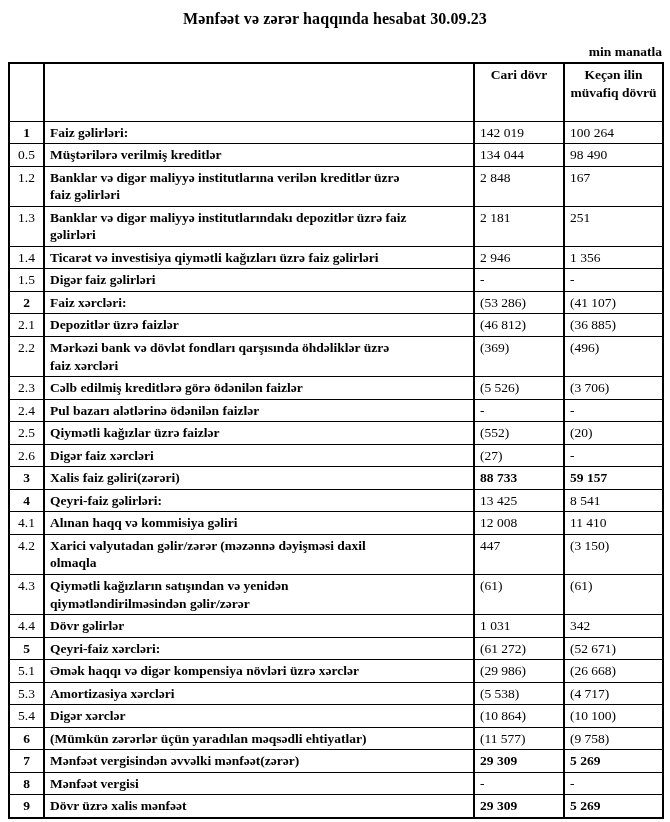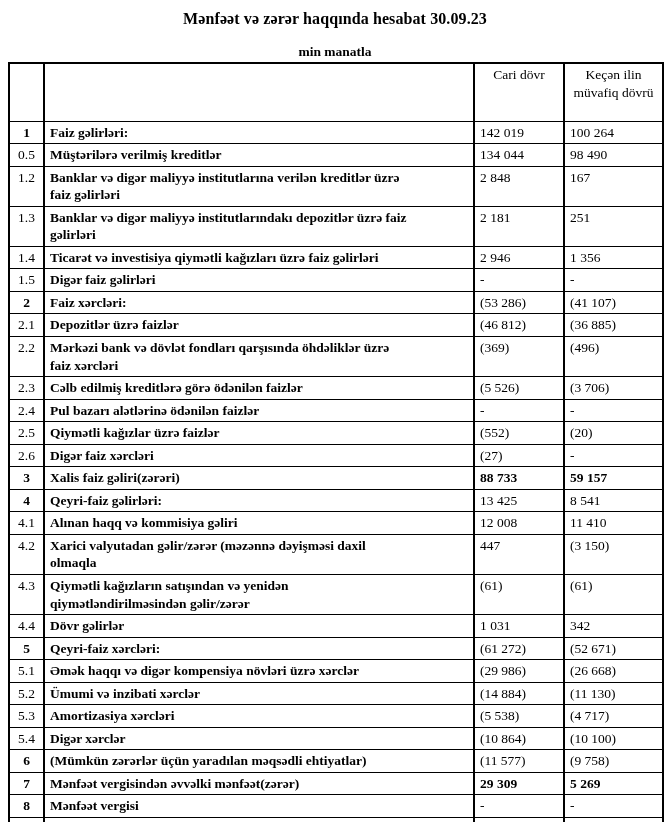--- a/index.html
+++ b/index.html
@@ -20,42 +20,42 @@
   .report-title {
     font-size: 16px;
     font-weight: bold;
     text-align: center;
     margin: 4px 0 0 0;
     letter-spacing: 0.1px;
   }
   .unit-note {
     font-size: 13.5px;
     font-weight: bold;
-    text-align: center;
+    text-align: right;
     margin: 16px 0 2px 0;
   }
   table.pl-table {
     border-collapse: collapse;
     width: 654px;
     table-layout: fixed;
     border: 2px solid #000;
   }
   table.pl-table th,
   table.pl-table td {
     border: solid #000;
     border-width: 1px 2px;
     font-size: 13.5px;
     line-height: 1.3;
     padding: 2px 5px;
     vertical-align: top;
     overflow: hidden;
   }
   thead th {
     border-bottom-width: 2px;
-    font-weight: normal;
+    font-weight: bold;
     text-align: center;
     height: 58px;
     padding-top: 3px;
   }
   col.c-no    { width: 35px; }
   col.c-label { width: 430px; }
   col.c-cur   { width: 90px; }
   col.c-prev  { width: 99px; }
   td.no {
     text-align: center;
@@ -228,26 +228,20 @@
           <td class="num">(61 272)</td>
           <td class="num">(52 671)</td>
         </tr>
         <tr>
           <td class="no">5.1</td>
           <td class="label">Əmək haqqı və digər kompensiya növləri üzrə xərclər</td>
           <td class="num">(29 986)</td>
           <td class="num">(26 668)</td>
         </tr>
         <tr>
-          <td class="no">5.2</td>
-          <td class="label">Ümumi və inzibati xərclər</td>
-          <td class="num">(14 884)</td>
-          <td class="num">(11 130)</td>
-        </tr>
-        <tr>
           <td class="no">5.3</td>
           <td class="label">Amortizasiya xərcləri</td>
           <td class="num">(5 538)</td>
           <td class="num">(4 717)</td>
         </tr>
         <tr>
           <td class="no">5.4</td>
           <td class="label">Digər xərclər</td>
           <td class="num">(10 864)</td>
           <td class="num">(10 100)</td>

